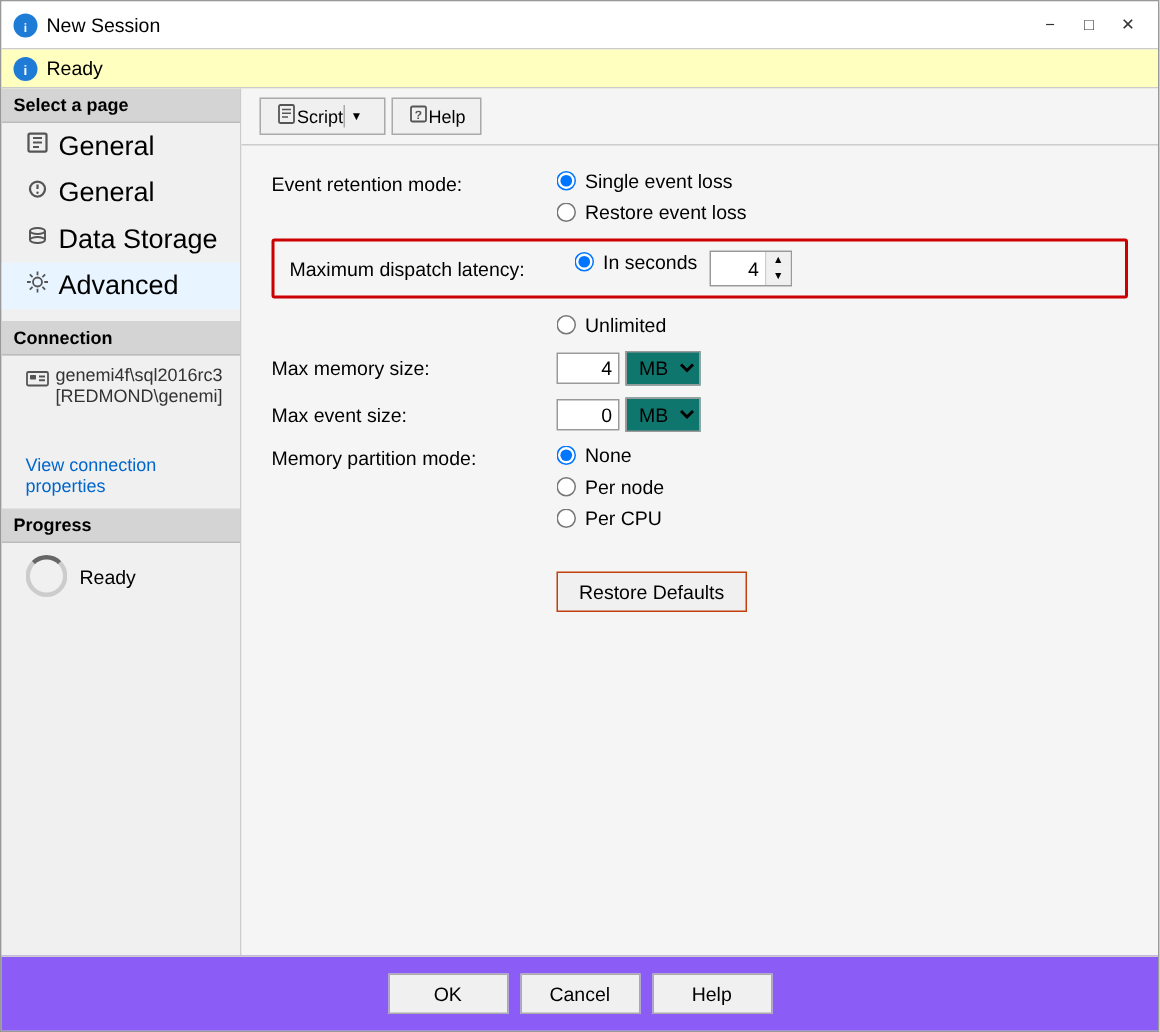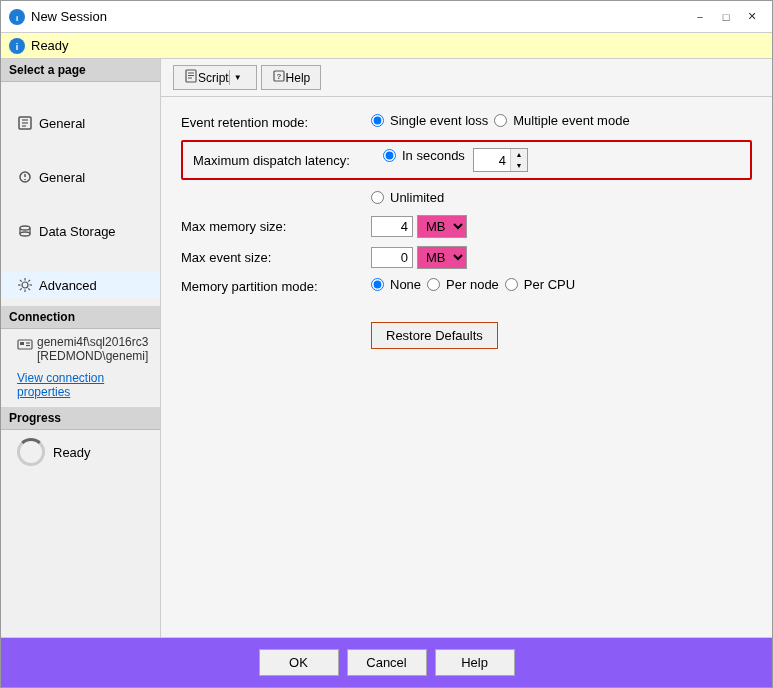--- a/index.html
+++ b/index.html
@@ -106,25 +106,24 @@
     .sidebar-section-title {
       background: #d4d4d4;
       padding: 4px 8px;
       font-weight: bold;
       font-size: 12px;
       border-bottom: 1px solid #bbb;
     }
     .sidebar-item {
       padding: 5px 8px 5px 16px;
       display: flex;
-      align-items: flex-end;
+      align-items: flex-start;
       gap: 6px;
       cursor: pointer;
-      font-size: 13px;
-      margin-top: 28px;
+      font-size: 18px;
     }
     .sidebar-item.active { background: #e8f4ff; }
     .sidebar-item-icon {
       width: 16px;
       height: 16px;
       display: flex;
       align-items: center;
       justify-content: center;
     }
 
@@ -139,23 +138,23 @@
       align-items: flex-start;
       gap: 4px;
     }
     .connection-icon {
       font-size: 14px;
       margin-top: 1px;
     }
     .view-connection-link {
       padding: 4px 8px 4px 16px;
       color: #0066cc;
-      text-decoration: underline;
       cursor: pointer;
       font-size: 12px;
+      margin-top: 24px;
     }
     .progress-section {
       margin-top: 4px;
     }
     .progress-content {
       padding: 8px 8px 8px 16px;
       display: flex;
       align-items: center;
       gap: 8px;
     }
@@ -214,21 +213,21 @@
       margin-bottom: 10px;
     }
     .form-label {
       width: 190px;
       padding-top: 2px;
       font-size: 13px;
       flex-shrink: 0;
     }
     .form-controls {
       display: flex;
-      flex-direction: row;
+      flex-direction: column;
       gap: 6px;
     }
     .radio-row {
       display: flex;
       align-items: center;
       gap: 6px;
       font-size: 13px;
     }
     .radio-row input[type="radio"] {
       margin: 0;
@@ -304,21 +303,21 @@
       border: 1px solid #999;
       padding: 2px 4px;
       text-align: right;
       font-size: 13px;
       background: white;
     }
     .select-input {
       border: 1px solid #999;
       padding: 2px 4px;
       font-size: 13px;
-      background: #ec4899;
+      background: #0f766e;
       cursor: pointer;
     }
 
     .restore-defaults-btn {
       margin-top: 12px;
       padding: 5px 14px;
       background: #f0f0f0;
       border: 1px solid #c2410c;
       cursor: pointer;
       font-size: 13px;
@@ -501,21 +500,21 @@
           <div class="form-controls">
             <div class="radio-row">
               <input type="radio" name="retention" id="r1" checked="" style="">
               <label for="r1">
                 <span>Single event loss</span>
               </label>
             </div>
             <div class="radio-row">
               <input type="radio" name="retention" id="r2" style="">
               <label for="r2">
-                <span>Multiple event mode</span>
+                <span>Restore event loss</span>
               </label>
             </div>
           </div>
         </div>
 
         <div class="highlighted-row">
           <div class="highlighted-label">Maximum dispatch latency:</div>
           <div class="highlighted-controls">
             <div class="radio-row">
               <input type="radio" name="latency" id="ls" checked="" style="">

